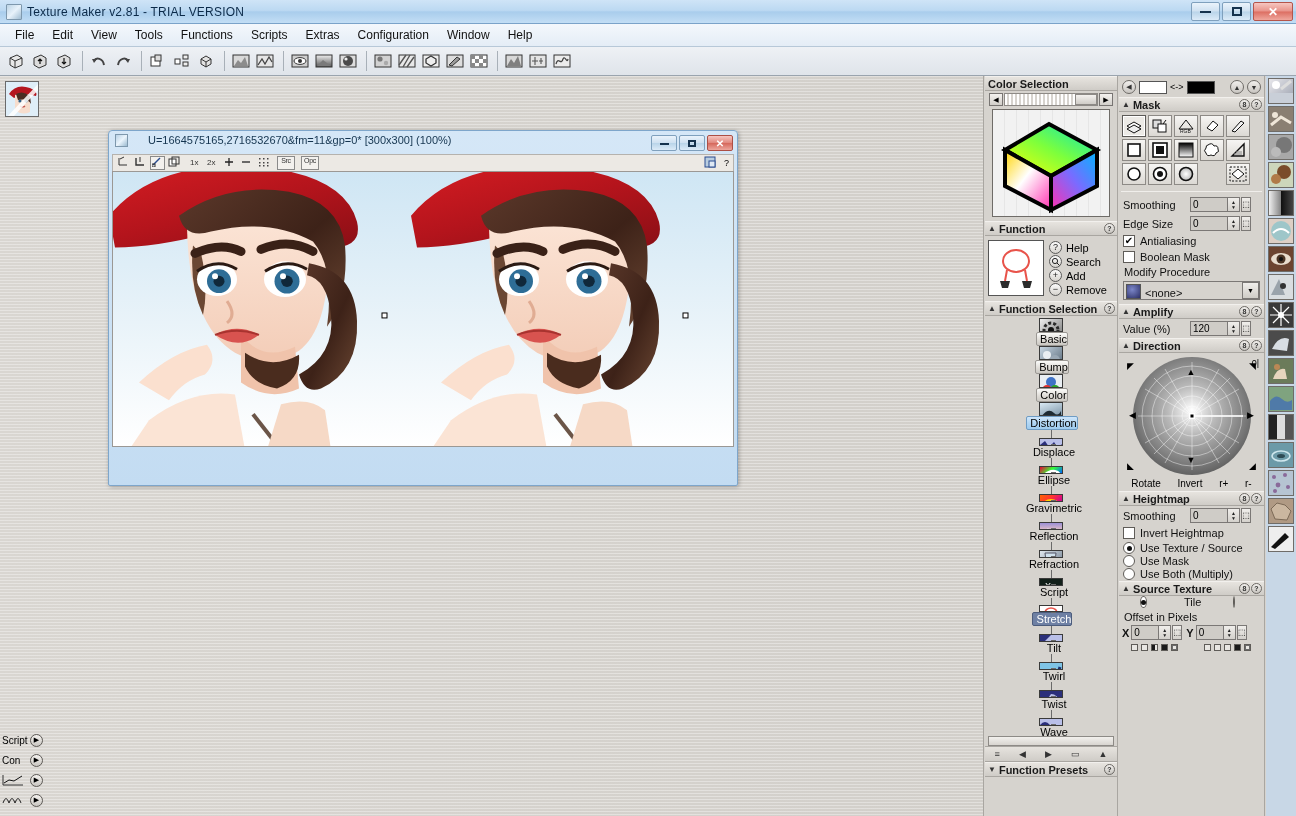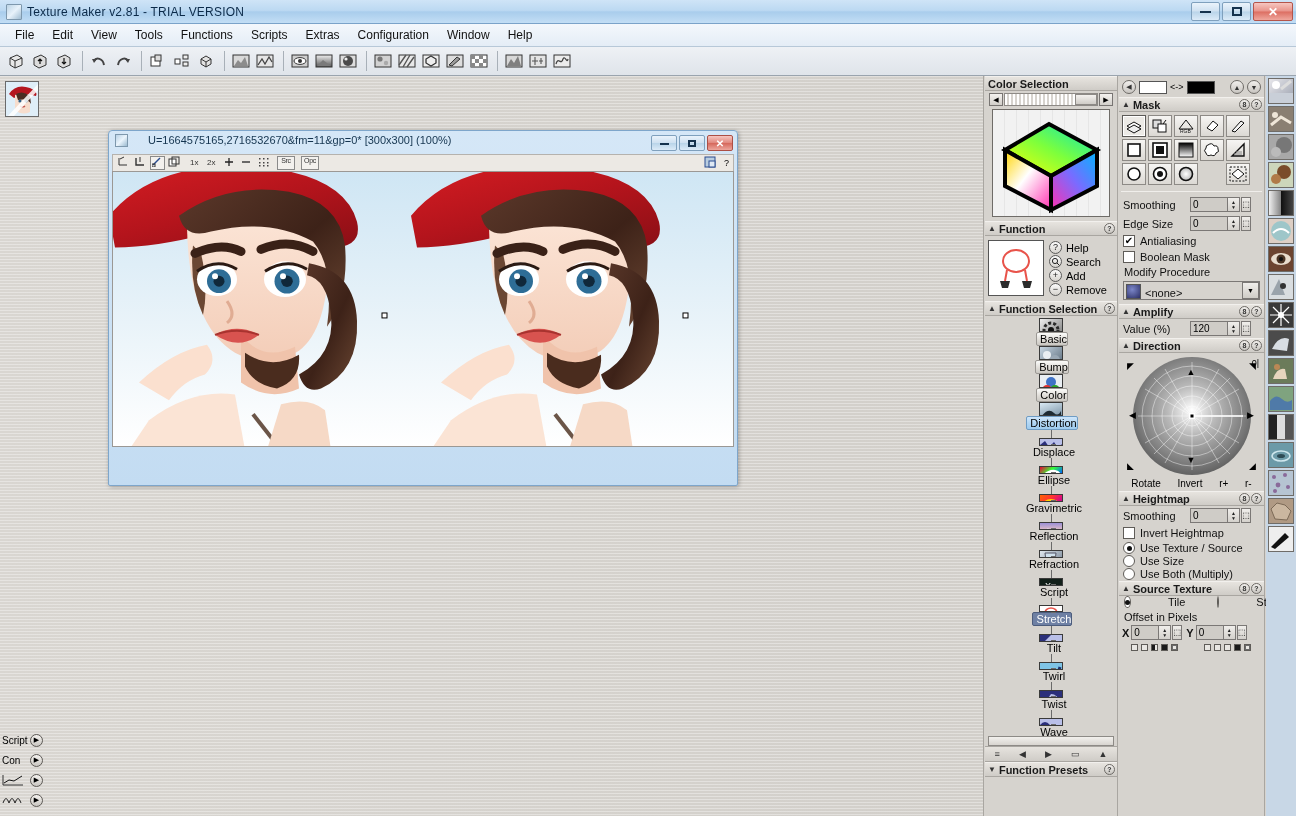--- a/index.html
+++ b/index.html
@@ -1128,36 +1128,36 @@
       <span class="lbl">Invert Heightmap</span>
     </div>
     <div class="row" style="padding-top:1px;padding-bottom:0">
       <span class="rb">
           <span class="dot"></span>
         </span>
       <span class="lbl">Use Texture / Source</span>
     </div>
     <div class="row" style="padding-top:1px;padding-bottom:0">
       <span class="rb"></span>
-      <span class="lbl">Use Size</span>
+      <span class="lbl">Use Mask</span>
     </div>
     <div class="row" style="padding-top:1px;padding-bottom:1px">
       <span class="rb"></span>
       <span class="lbl">Use Both (Multiply)</span>
     </div>
 
     <div class="panel-header">
       <span class="ph-arrow">▲</span>
       <span>Source Texture</span>
       <span class="ph-btns">
         <span class="circbtn">8</span>
         <span class="circbtn">?</span>
       </span>
     </div>
-    <div style="display:flex; align-items:flex-end; padding:0 5px 2px;gap:32px;">
+    <div style="display:flex; align-items:flex-end; padding:0 21px 2px;gap:32px;">
       <span class="rb">
           <span class="dot"></span>
         </span>
       <span class="lbl" style="margin-left:5px;width:48px;">Tile</span>
       <span class="rb"></span>
       <span class="lbl" style="margin-left:5px;">Stretch</span>
     </div>
     <div style="padding:1px 5px;">
       <span class="lbl">Offset in Pixels</span>
     </div>

